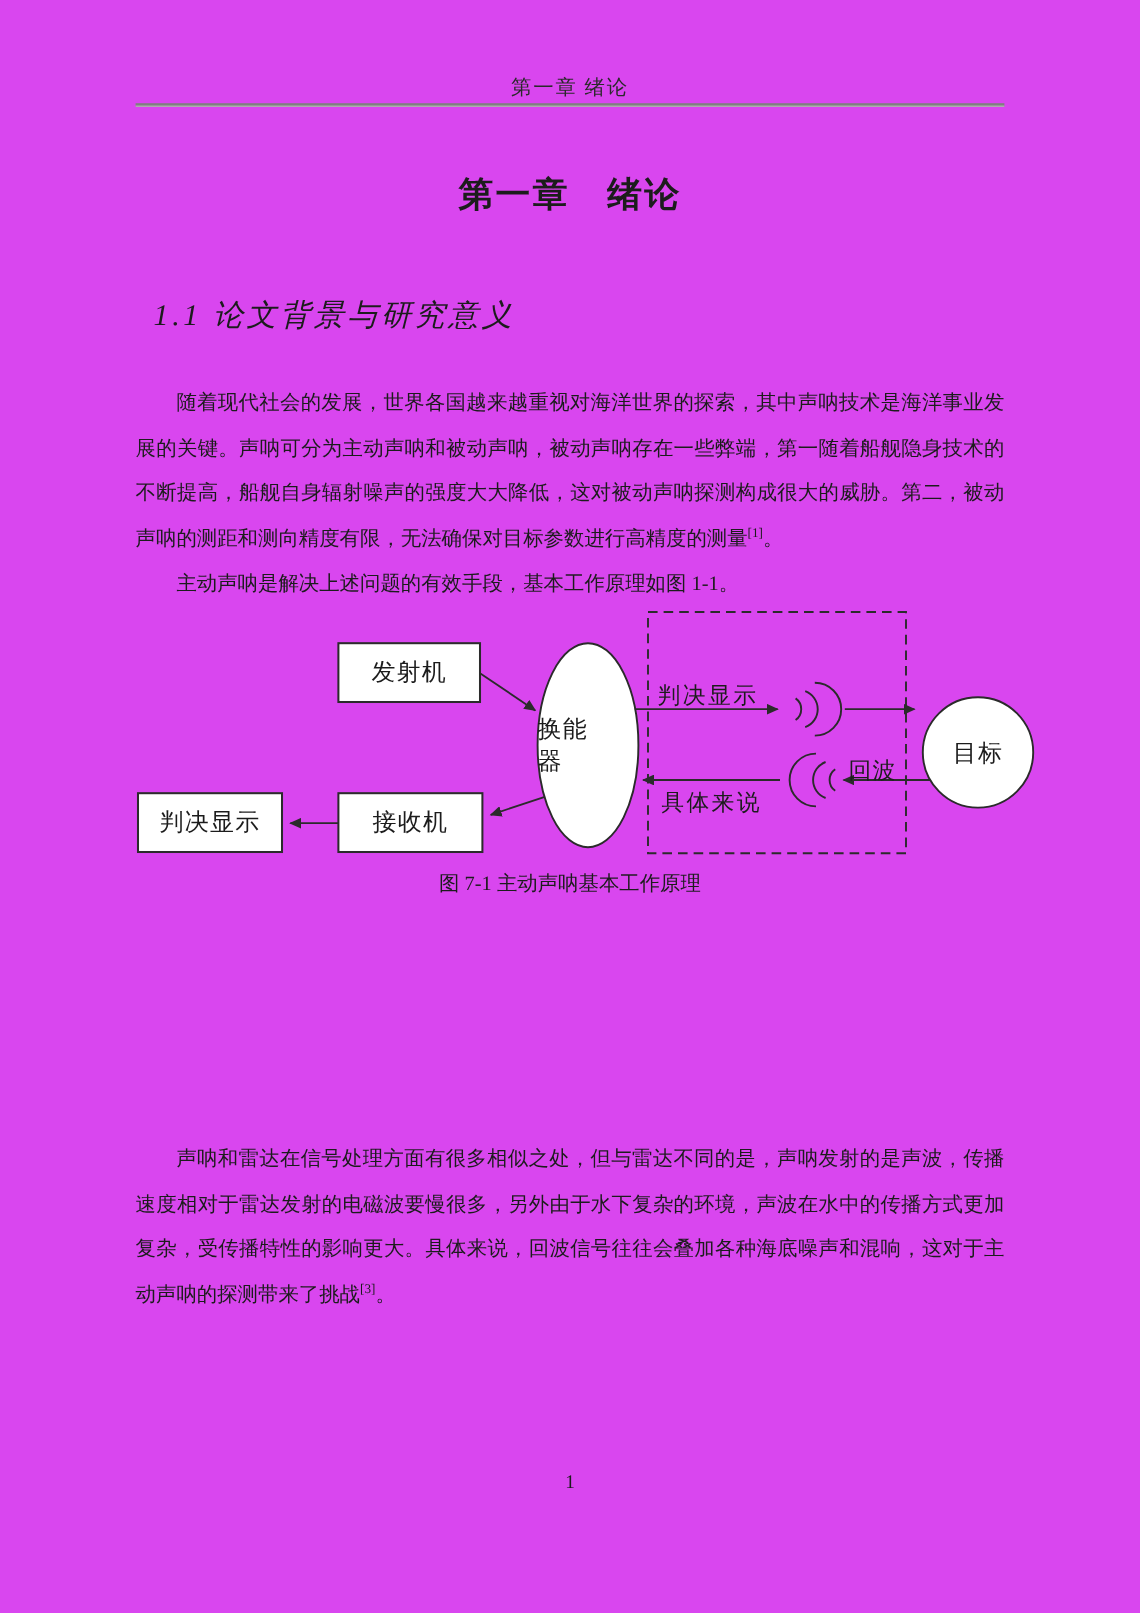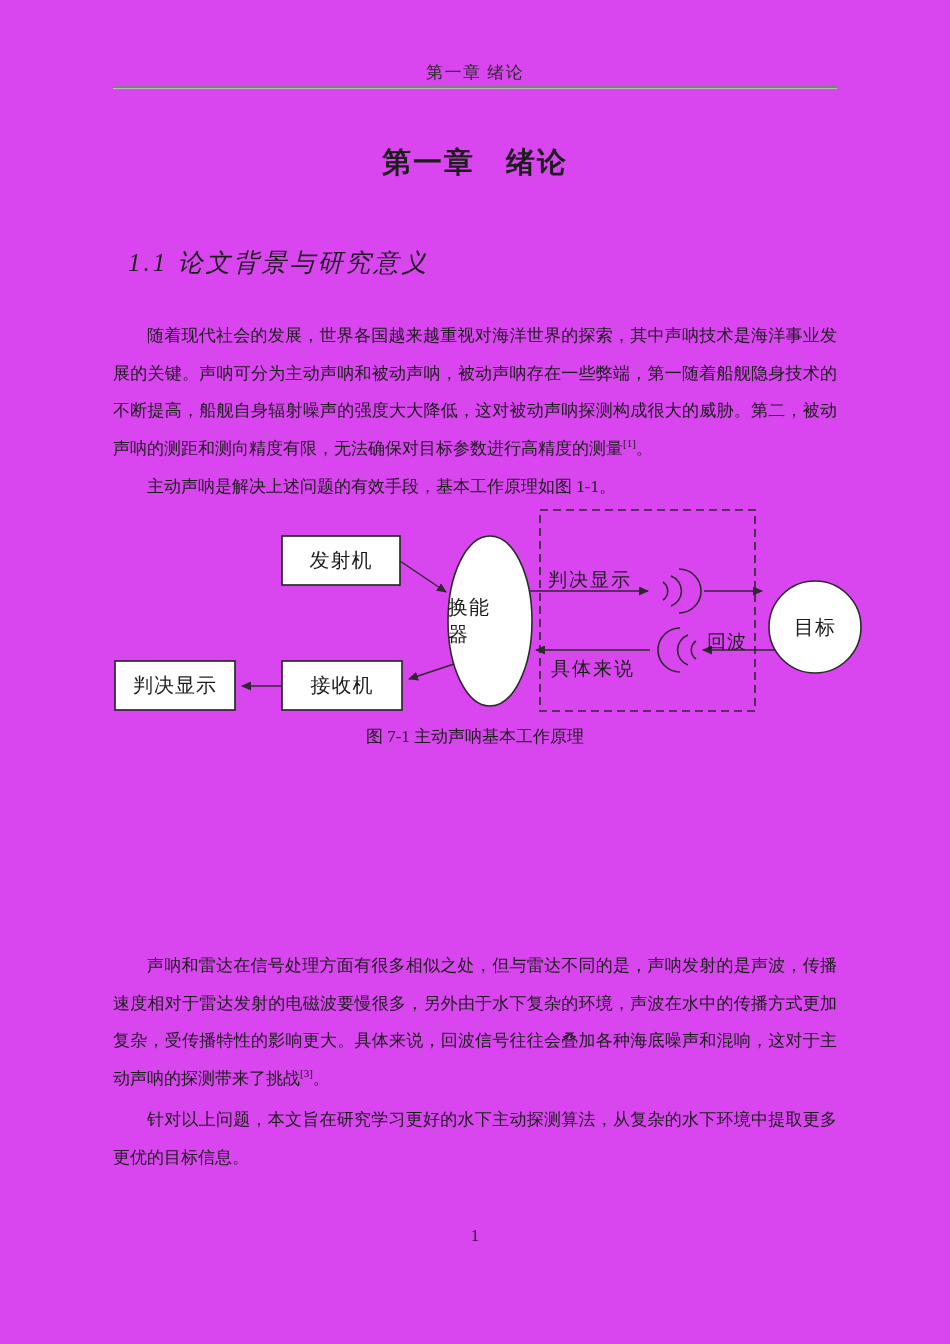--- a/index.html
+++ b/index.html
@@ -117,16 +117,15 @@
     <div class="node-label lbl-receiver">接收机</div>
     <div class="node-label lbl-target">目标</div>
     <div class="diagram-label lbl-tx-signal">判决显示</div>
     <div class="diagram-label lbl-echo">回波</div>
     <div class="diagram-label lbl-echo-signal">具体来说</div>
   </div>
 
   <div class="figure-caption">图 7-1 主动声呐基本工作原理</div>
 
   <p class="body-para para-4"><span>声呐和雷达在信号处理方面有很多相似之处，但与雷达不同的是，声呐发射的是声波，传播速度相对于雷达发射的电磁波要慢很多，另外由于水下复杂的环境，声波在水中的传播方式更加复杂，受传播特性的影响更大。具体来说，回波信号往往会叠加各种海底噪声和混响，这对于主动声呐的探测带来了挑战</span><sup>[3]</sup><span>。</span></p>
-  <p class="body-para para-5"><span>针对以上问题，本文旨在研究学习更好的水下主动探测算法，从复杂的水下环境中提取更多更优的目标信息。</span></p>
 
   <div class="page-number">1</div>
 </div>
 
 </body></html>

